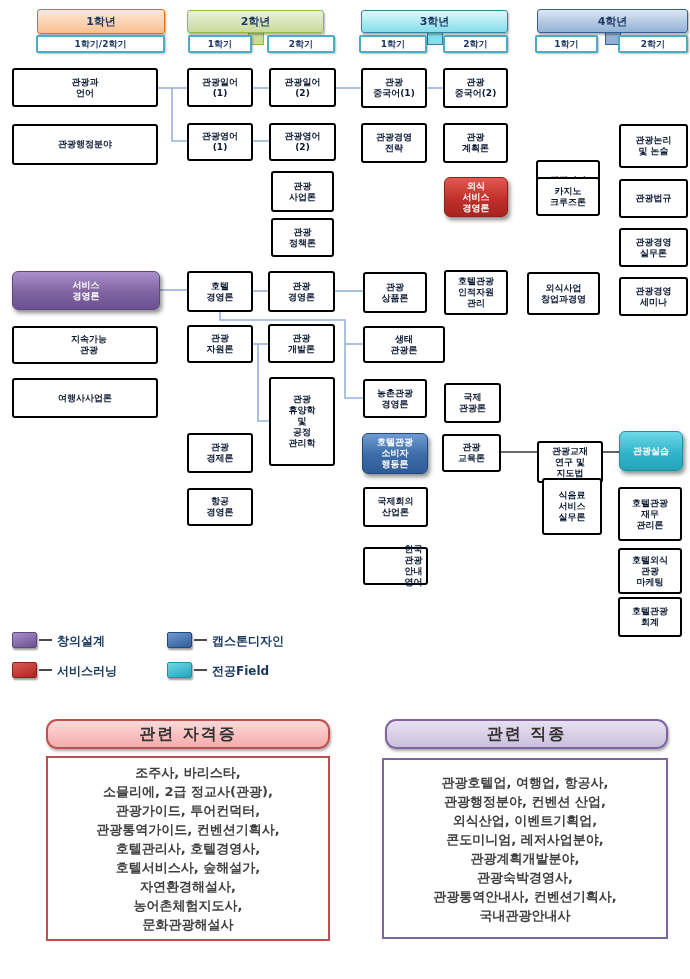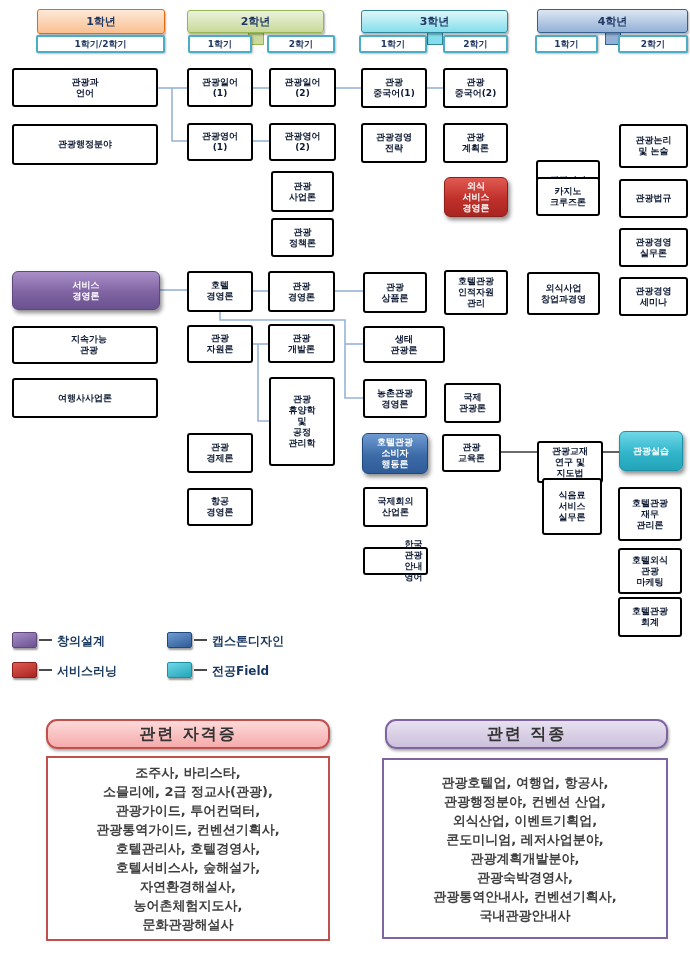--- a/index.html
+++ b/index.html
@@ -104,21 +104,21 @@
       <div class="box" style="left: 12px; top: 124px; width: 146px; height: 41px;">관광행정분야</div>
       <div class="box purple" style="left: 12px; top: 271px; width: 148px; height: 39px;">서비스
 경영론</div>
       <div class="box" style="left: 12px; top: 326px; width: 146px; height: 38px; padding-left: 8px;">지속가능
 관광</div>
       <div class="box" style="left: 12px; top: 378px; width: 146px; height: 40px;">여행사사업론</div>
       <div class="box" style="left: 187px; top: 68px; width: 66px; height: 39px;">관광일어
 (1)</div>
       <div class="box" style="left: 187px; top: 123px; width: 66px; height: 38px;">관광영어
 (1)</div>
-      <div class="box" style="left: 187px; top: 271px; width: 66px; height: 41px; font-family: Liberation Mono, monospace;">호텔
+      <div class="box" style="left: 187px; top: 271px; width: 66px; height: 41px;">호텔
 경영론</div>
       <div class="box" style="left: 187px; top: 325px; width: 66px; height: 38px;">관광
 자원론</div>
       <div class="box" style="left: 187px; top: 433px; width: 66px; height: 40px;">관광
 경제론</div>
       <div class="box" style="left: 187px; top: 488px; width: 66px; height: 38px;">항공
 경영론</div>
       <div class="box" style="left: 269px; top: 68px; width: 67px; height: 39px;">관광일어
 (2)</div>
       <div class="box" style="left: 269px; top: 123px; width: 67px; height: 38px;">관광영어
@@ -144,21 +144,21 @@
 상품론</div>
       <div class="box" style="left: 363px; top: 326px; width: 82px; height: 37px;">생태
 관광론</div>
       <div class="box" style="left: 363px; top: 379px; width: 64px; height: 39px;">농촌관광
 경영론</div>
       <div class="box blue" style="left: 362px; top: 433px; width: 66px; height: 41px;">호텔관광
 소비자
 행동론</div>
       <div class="box" style="left: 363px; top: 487px; width: 65px; height: 40px;">국제회의
 산업론</div>
-      <div class="box" style="left: 363px; top: 547px; width: 65px; height: 28px; padding-left: 36px;">한국관광
+      <div class="box" style="left: 363px; top: 547px; width: 65px; height: 38px; padding-left: 36px;">한국관광
 안내영어</div>
       <div class="box" style="left: 443px; top: 68px; width: 65px; height: 40px;">관광
 중국어(2)</div>
       <div class="box" style="left: 443px; top: 123px; width: 65px; height: 40px;">관광
 계획론</div>
       <div class="box red" style="left: 444px; top: 177px; width: 64px; height: 40px;">외식
 서비스
 경영론</div>
       <div class="box" style="left: 444px; top: 270px; width: 64px; height: 45px;">호텔관광
 인적자원

